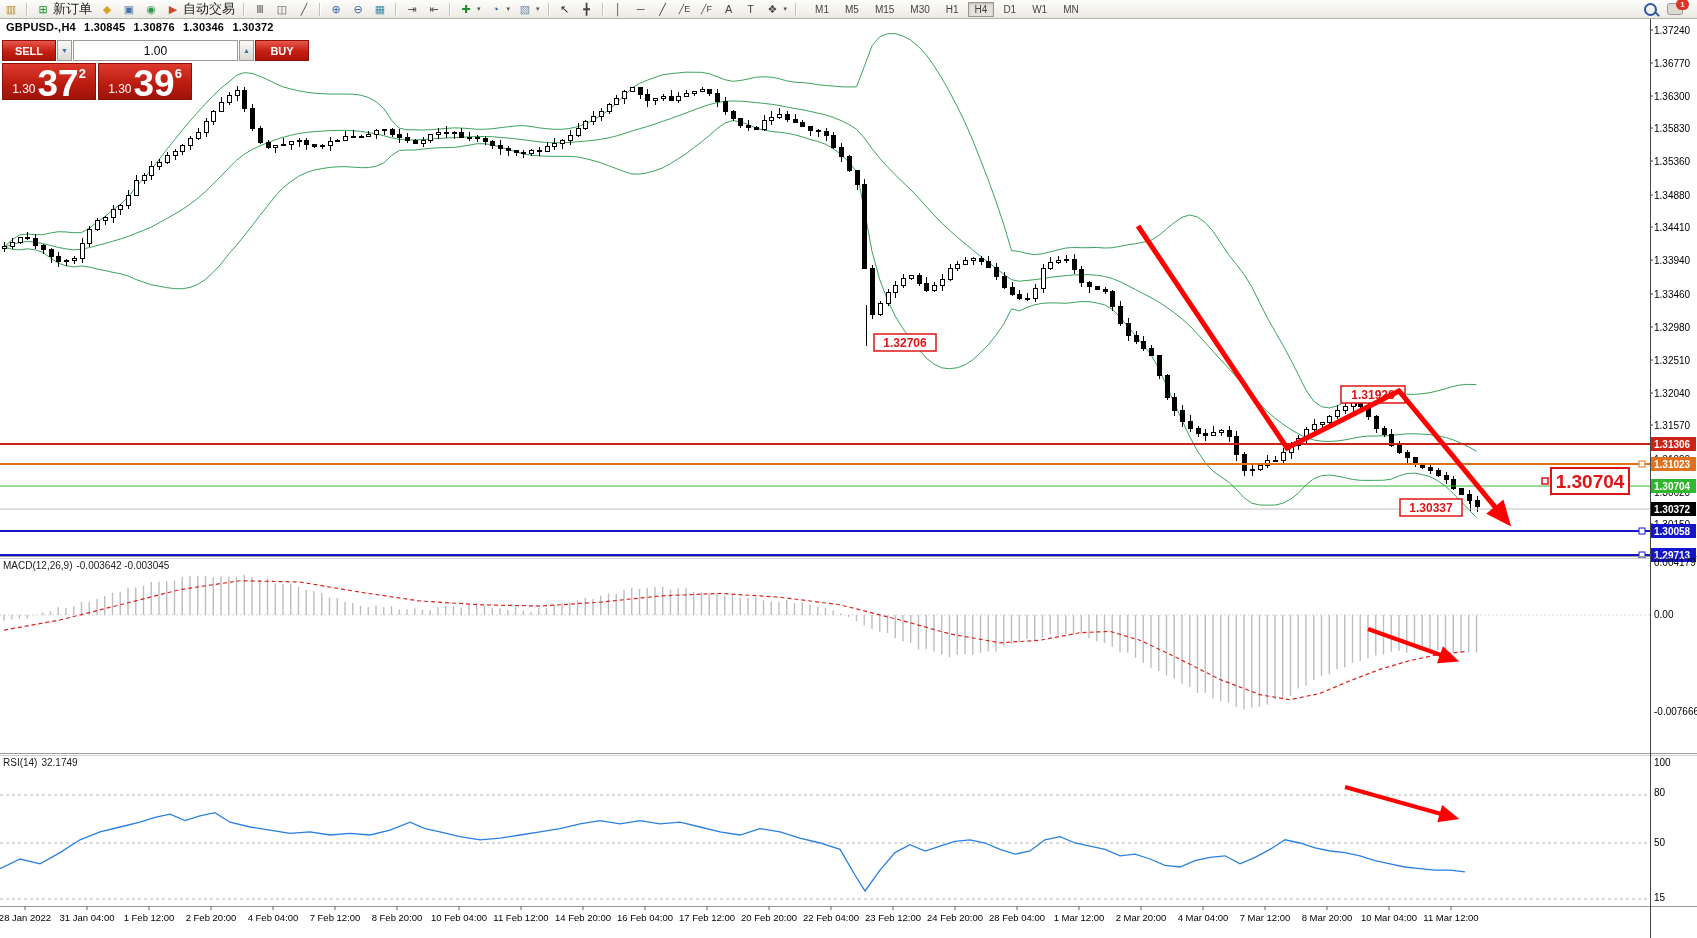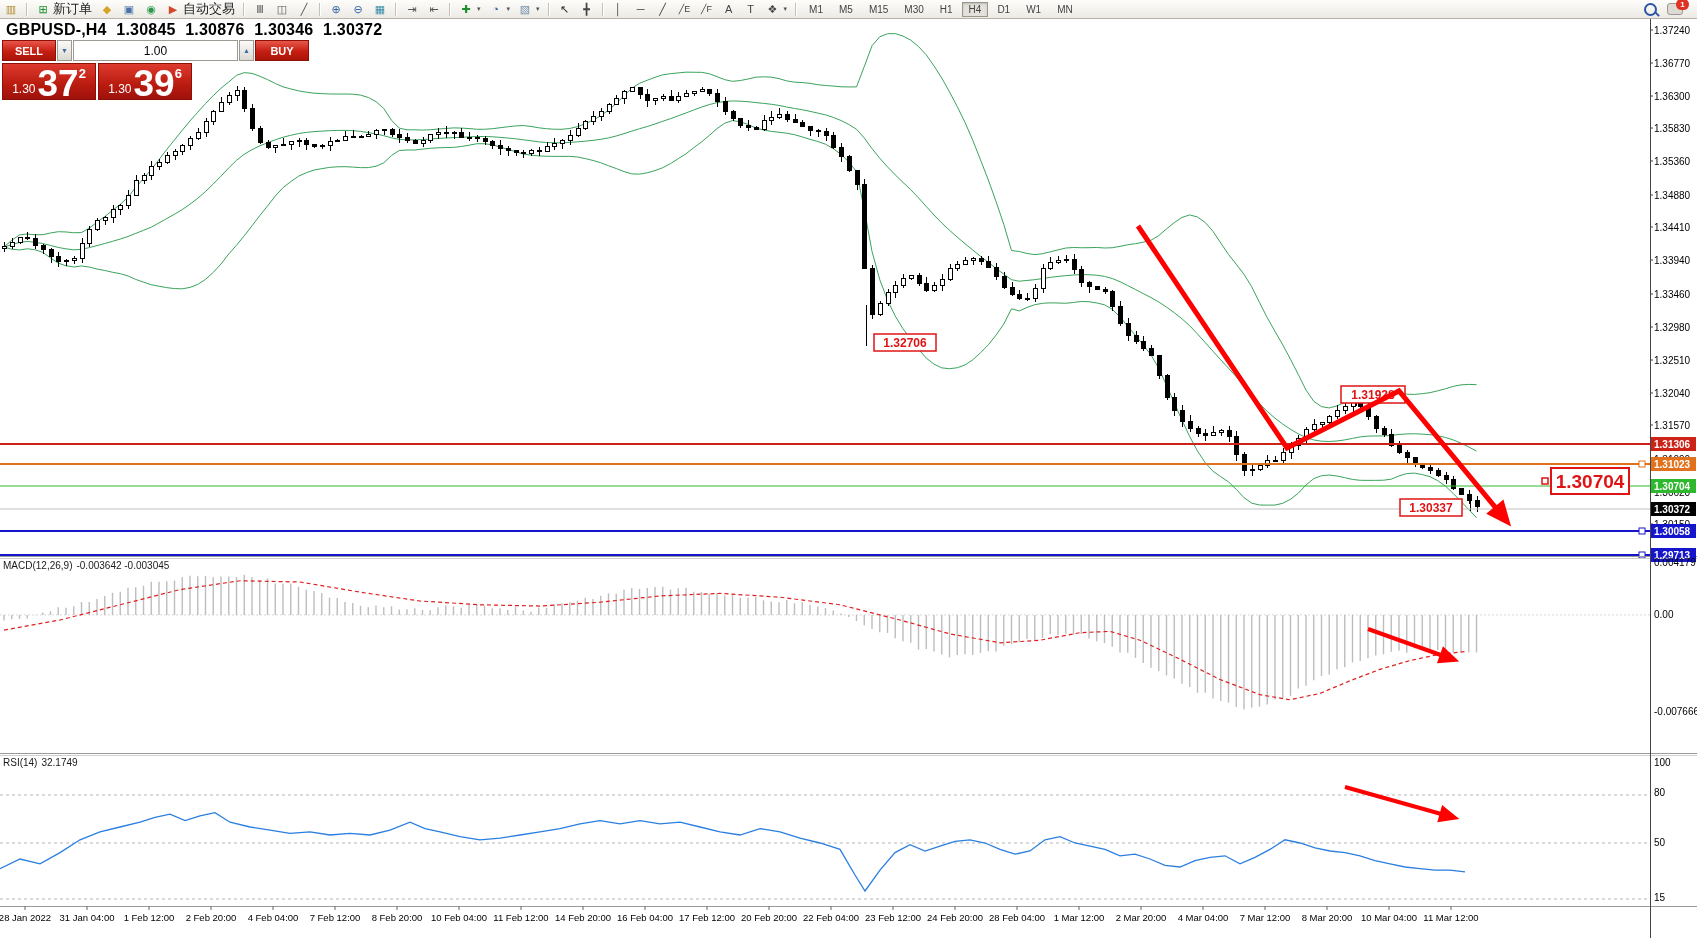--- a/index.html
+++ b/index.html
@@ -6,31 +6,31 @@
     font-family:"Liberation Sans",sans-serif;-webkit-font-smoothing:antialiased;}
   
   .toolbar{position:absolute;left:0;top:0;width:1697px;height:18px;
     background:linear-gradient(180deg,#fdfdfb,#edeae4);border-bottom:1px solid #b5b2ac;
     display:flex;align-items:center;font-size:11px;color:#333;z-index:30;}
   .tb-sep{width:1px;height:13px;background:#c4c1bb;border-right:1px solid #fff;margin:0 4px;}
   .tb-btn{display:flex;align-items:center;gap:3px;padding:0 4px;height:16px;cursor:default;white-space:nowrap;}
   .tb-ic{font-size:11px;line-height:16px;display:inline-block;width:14px;text-align:center;}
   .tb-caret{font-size:7px;color:#555;margin-left:1px;}
   .tb-txt{font-size:13px;color:#222;font-family:Liberation Mono, monospace;}
-  .periods{display:flex;align-items:center;text-align:right;}
+  .periods{display:flex;align-items:center;margin-left:6px;text-align:right;}
   .p-btn{font-size:10px;color:#444;padding:1px 6px;border:1px solid transparent;margin:0 1px;}
   .p-btn.active{background:#e4e1da;border:1px solid #9a978f;box-shadow:inset 0 1px 2px rgba(0,0,0,.18);}
   .tb-right{margin-left:auto;display:flex;align-items:center;gap:10px;padding-right:14px;}
   .mag{position:relative;width:9px;height:9px;border:2px solid #2a56a8;border-radius:50%;display:inline-block;}
   .mag::after{content:"";position:absolute;left:8px;top:8px;width:6px;height:2px;background:#2a56a8;transform:rotate(45deg);}
   .chat{position:relative;width:14px;height:10px;background:#dddad4;border:1px solid #999;border-radius:3px;display:inline-block;}
   .chat-badge{position:absolute;right:-7px;top:-5px;min-width:11px;height:11px;border-radius:6px;background:#e03224;
     color:#fff;font-size:8px;line-height:11px;text-align:center;font-weight:bold;padding:0 1px;}
   
-  .quote{position:absolute;left:6px;top:21px;z-index:20;font-size:16px;font-weight:bold;color:#000;letter-spacing:.2px;}
+  .quote{position:absolute;left:6px;top:21px;z-index:20;font-size:11px;font-weight:bold;color:#000;letter-spacing:.2px;}
   .quote span{margin-right:5px;}
   
   .trade{position:absolute;left:2px;top:40px;width:194px;z-index:25;}
   .trade-row1{display:flex;height:21px;gap:1px;}
   .tbtn{flex:0 0 54px;color:#fff;font-weight:bold;font-size:11px;text-align:center;line-height:21px;
     background:linear-gradient(180deg,#e8564a,#c61e12 55%,#aa1408);border:1px solid #8d0f06;box-sizing:border-box;}
   .spin{flex:0 0 15px;background:linear-gradient(180deg,#fbfaf8,#dcd9d3);border:1px solid #9d9a93;box-sizing:border-box;
     color:#3b6ea5;font-size:7px;line-height:19px;text-align:center;}
   .vol{flex:1;border:1px solid #9d9a93;box-sizing:border-box;font-size:12px;text-align:center;padding:0 4px;color:#000;background:#fff;}
   .trade-row2{display:flex;gap:2px;margin-top:2px;}

